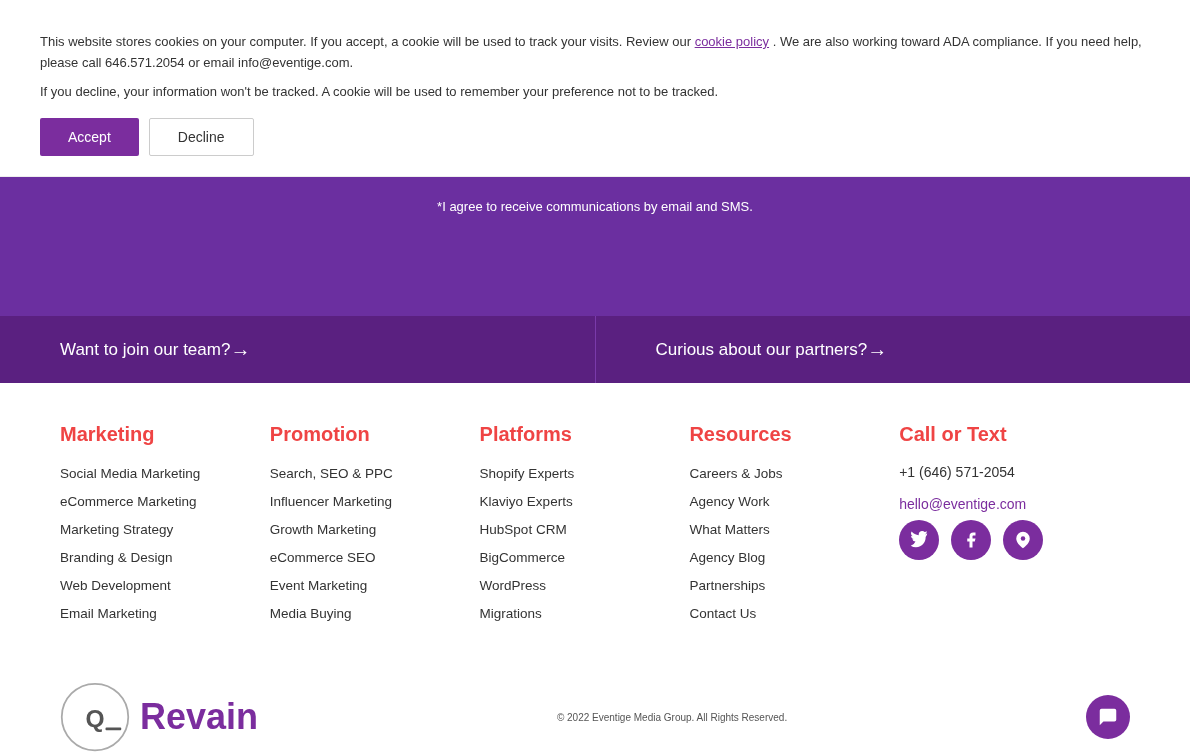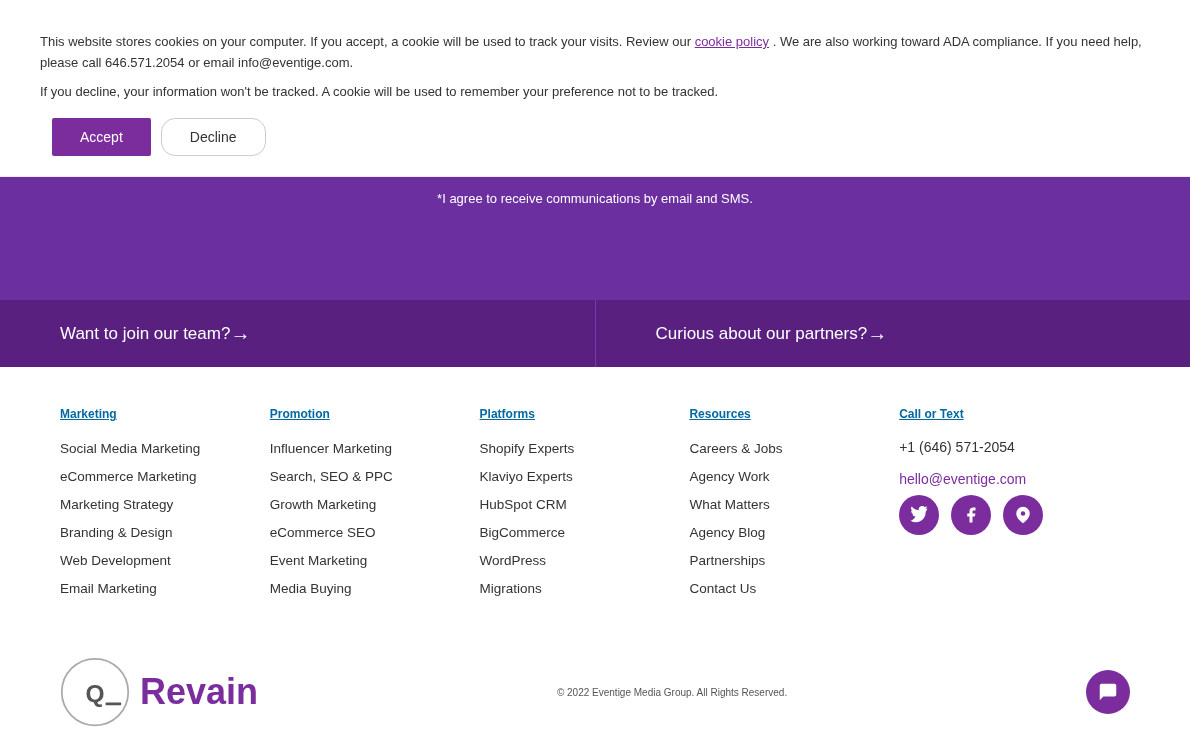--- a/index.html
+++ b/index.html
@@ -28,38 +28,37 @@
       margin-top: 16px;
     }
     .btn-accept {
       background: #7b2d9e;
       color: #fff;
       border: none;
       padding: 10px 28px;
       font-size: 14px;
       cursor: pointer;
       border-radius: 2px;
-      margin-left: 12px;
     }
     .btn-decline {
       background: #fff;
       color: #333;
       border: 1px solid #ccc;
       padding: 10px 28px;
       font-size: 14px;
       cursor: pointer;
-      border-radius: 14px;
+      border-radius: 2px;
     }
 
     
     .consent-bar {
       background: #6b2fa0;
       color: #fff;
       text-align: center;
-      padding: 14px;
+      padding: 22px;
       font-size: 13px;
     }
 
     
     .purple-spacer {
       background: #6b2fa0;
       height: 80px;
     }
 
     
@@ -93,25 +92,24 @@
     }
     .footer-cols {
       display: flex;
       gap: 0;
       justify-content: space-between;
     }
     .footer-col {
       flex: 1;
     }
     .footer-col-title {
-      font-size: 12px;
+      font-size: 20px;
       font-weight: 700;
-      color: #0369a1;
+      color: #ef4444;
       margin-bottom: 18px;
-      text-decoration: underline;
     }
     .footer-col ul {
       list-style: none;
     }
     .footer-col ul li {
       margin-bottom: 10px;
     }
     .footer-col ul li a {
       text-decoration: none;
       color: #333;
@@ -238,22 +236,22 @@
         <li><a>Marketing Strategy</a></li>
         <li><a>Branding &amp; Design</a></li>
         <li><a>Web Development</a></li>
         <li><a>Email Marketing</a></li>
       </ul>
     </div>
 
     <div class="footer-col">
       <div class="footer-col-title">Promotion</div>
       <ul>
+        <li><a>Search, SEO &amp; PPC</a></li>
         <li><a>Influencer Marketing</a></li>
-        <li><a>Search, SEO &amp; PPC</a></li>
         <li><a>Growth Marketing</a></li>
         <li><a>eCommerce SEO</a></li>
         <li><a>Event Marketing</a></li>
         <li><a>Media Buying</a></li>
       </ul>
     </div>
 
     <div class="footer-col">
       <div class="footer-col-title">Platforms</div>
       <ul>

